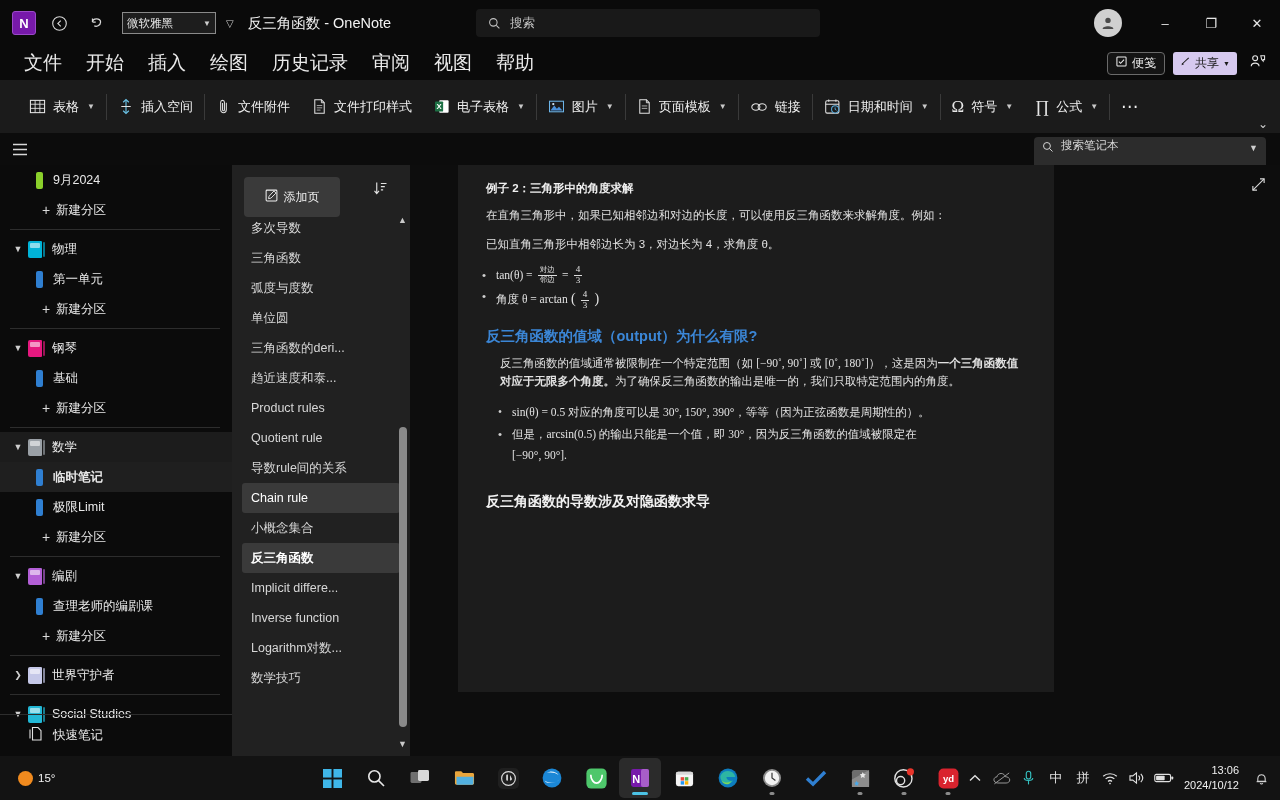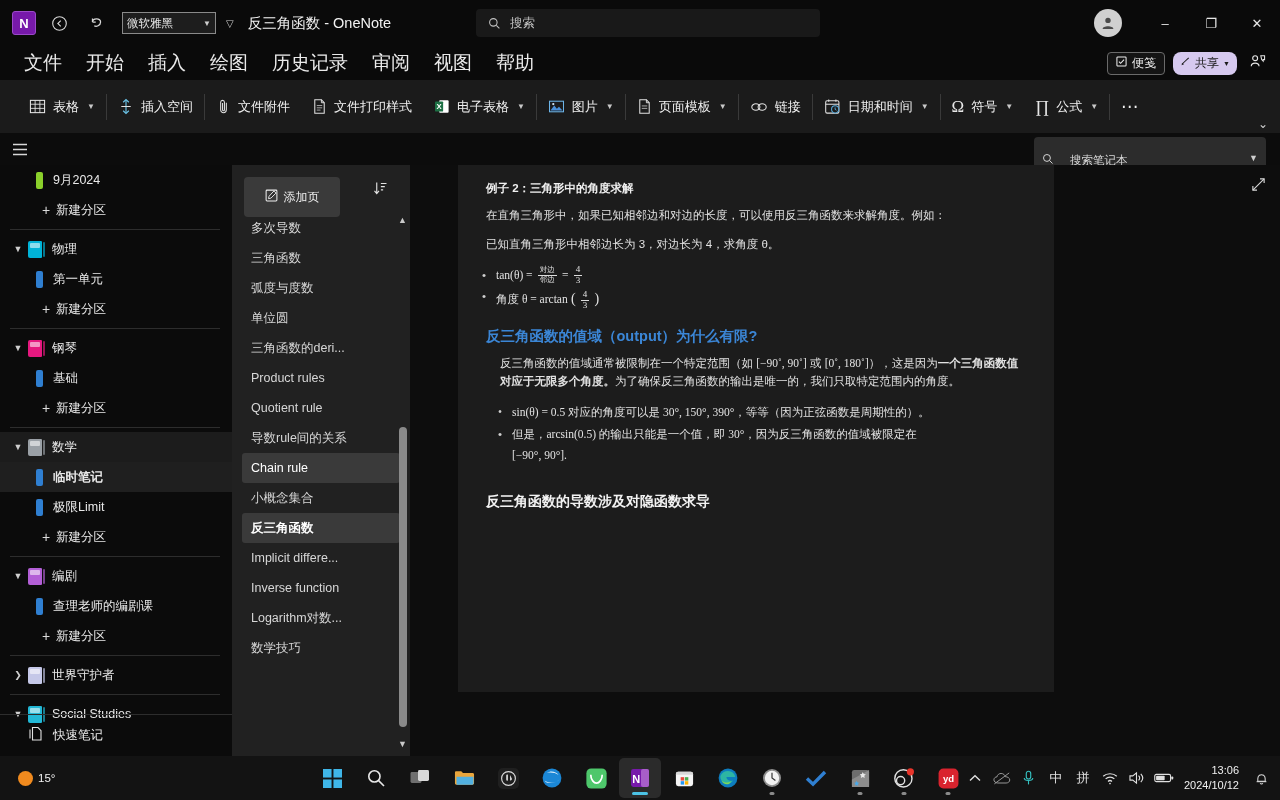--- a/index.html
+++ b/index.html
@@ -62,21 +62,21 @@
   }
   .mitem.active::after {
     content: ""; position: absolute; left: 9px; right: 9px; bottom: -1px; height: 2px; background: #e5e5e5;
   }
   .menu-right { position: absolute; right: 10px; top: 0; height: 34px; display: flex; align-items: center; gap: 8px; }
   .pill-note {
     height: 23px; padding: 0 8px; border: 1px solid #6a6a6a; border-radius: 4px;
     display: flex; align-items: center; gap: 5px; font-size: 12px; color: #f0f0f0; background: #141414;
   }
   .pill-share {
-    height: 23px; padding: 0 7px; border-radius: 8px; background: #d6c9ef; color: #1a1a1a;
+    height: 23px; padding: 0 7px; border-radius: 3px; background: #d6c9ef; color: #1a1a1a;
     display: flex; align-items: center; gap: 4px; font-size: 12px;
   }
   .people-ic { color: #e6e6e6; font-size: 15px; padding: 0 4px; }
 
   
   .ribbon {
     position: absolute; left: 0; top: 80px; width: 1280px; height: 53px;
     background: #1b1b1b; display: flex; align-items: center; padding-left: 18px;
   }
   .rgroup { display: flex; align-items: center; gap: 7px; padding: 0 11px; height: 34px; white-space: nowrap; }
@@ -89,22 +89,22 @@
   .ic { display: inline-flex; align-items: center; justify-content: center; }
 
   
   .nbbar {
     position: absolute; left: 0; top: 133px; width: 1280px; height: 32px; background: #0c0c0c;
     display: flex; align-items: center;
   }
   .hamb { margin-left: 8px; width: 24px; height: 24px; display:flex; align-items:center; justify-content:center; }
   .nb-search {
     position: absolute; right: 14px; top: 4px; width: 232px; height: 24px;
-    background: #2c2c2c; border-radius: 4px; display: flex; align-items: flex-start;
-    padding: 16px 8px; gap: 16px; font-size: 11.5px; color: #d8d8d8;
+    background: #2c2c2c; border-radius: 4px; display: flex; align-items: flex-end;
+    padding: 16px 8px; gap: 7px; font-size: 11.5px; color: #d8d8d8;
   }
   .nb-search .cv { margin-left: auto; font-size: 9px; color: #cfcfcf; }
 
   
   .leftnav {
     position: absolute; left: 0; top: 165px; width: 232px; height: 591px;
     background: #0b0b0b; overflow: hidden;
   }
   .nrow { height: 30px; display: flex; align-items: center; padding-left: 8px; font-size: 12.5px; color: #e9e9e9; }
   .nrow.sel { background: #1c1c1c; }
@@ -545,20 +545,21 @@
           <path d="M8.4 2.6 H14.4 M8.4 6 H12.6 M8.4 9.4 H10.8" stroke="#e3e3e3" stroke-width="1.2"></path>
         </svg>
     </div>
 
     <div class="pages">
       <div class="prow">多次导数</div>
       <div class="prow">三角函数</div>
       <div class="prow">弧度与度数</div>
       <div class="prow">单位圆</div>
       <div class="prow">三角函数的deri...</div>
+      <div class="prow">趋近速度和泰...</div>
       <div class="prow">Product rules</div>
       <div class="prow">Quotient rule</div>
       <div class="prow">导数rule间的关系</div>
       <div class="prow hover">Chain rule</div>
       <div class="prow">小概念集合</div>
       <div class="prow cur">反三角函数</div>
       <div class="prow">Implicit differe...</div>
       <div class="prow">Inverse function</div>
       <div class="prow">Logarithm对数...</div>
       <div class="prow">数学技巧</div>

